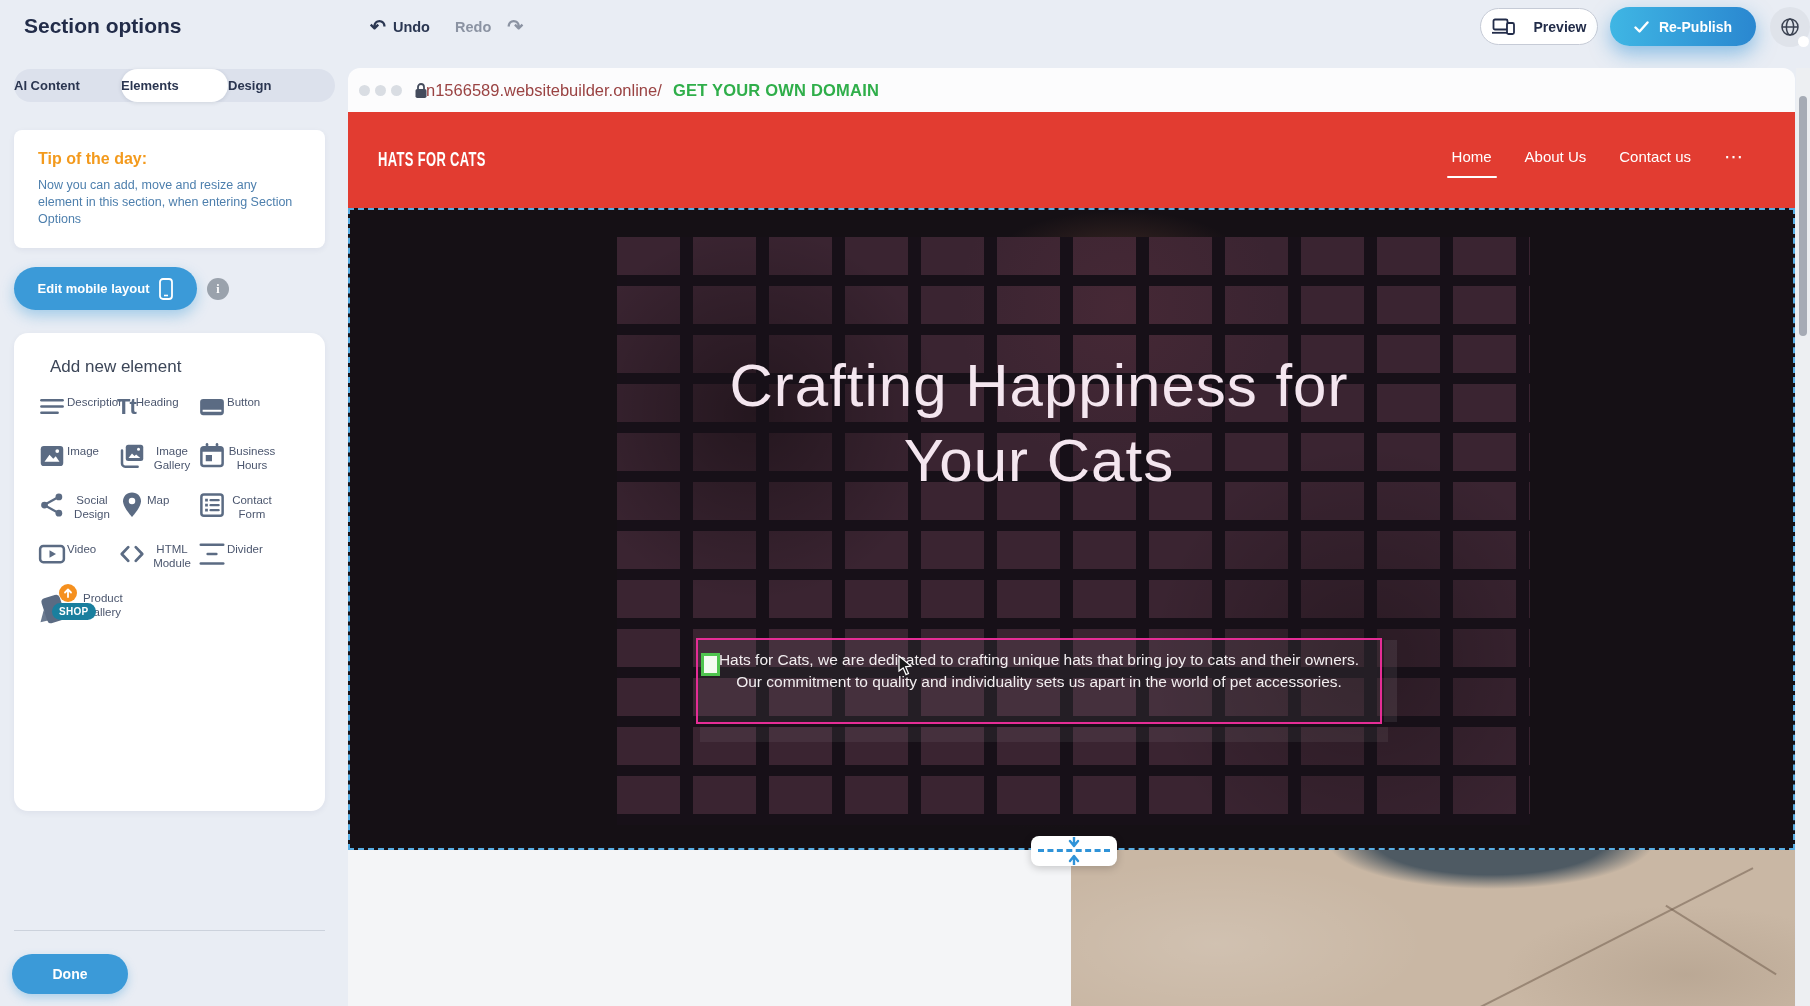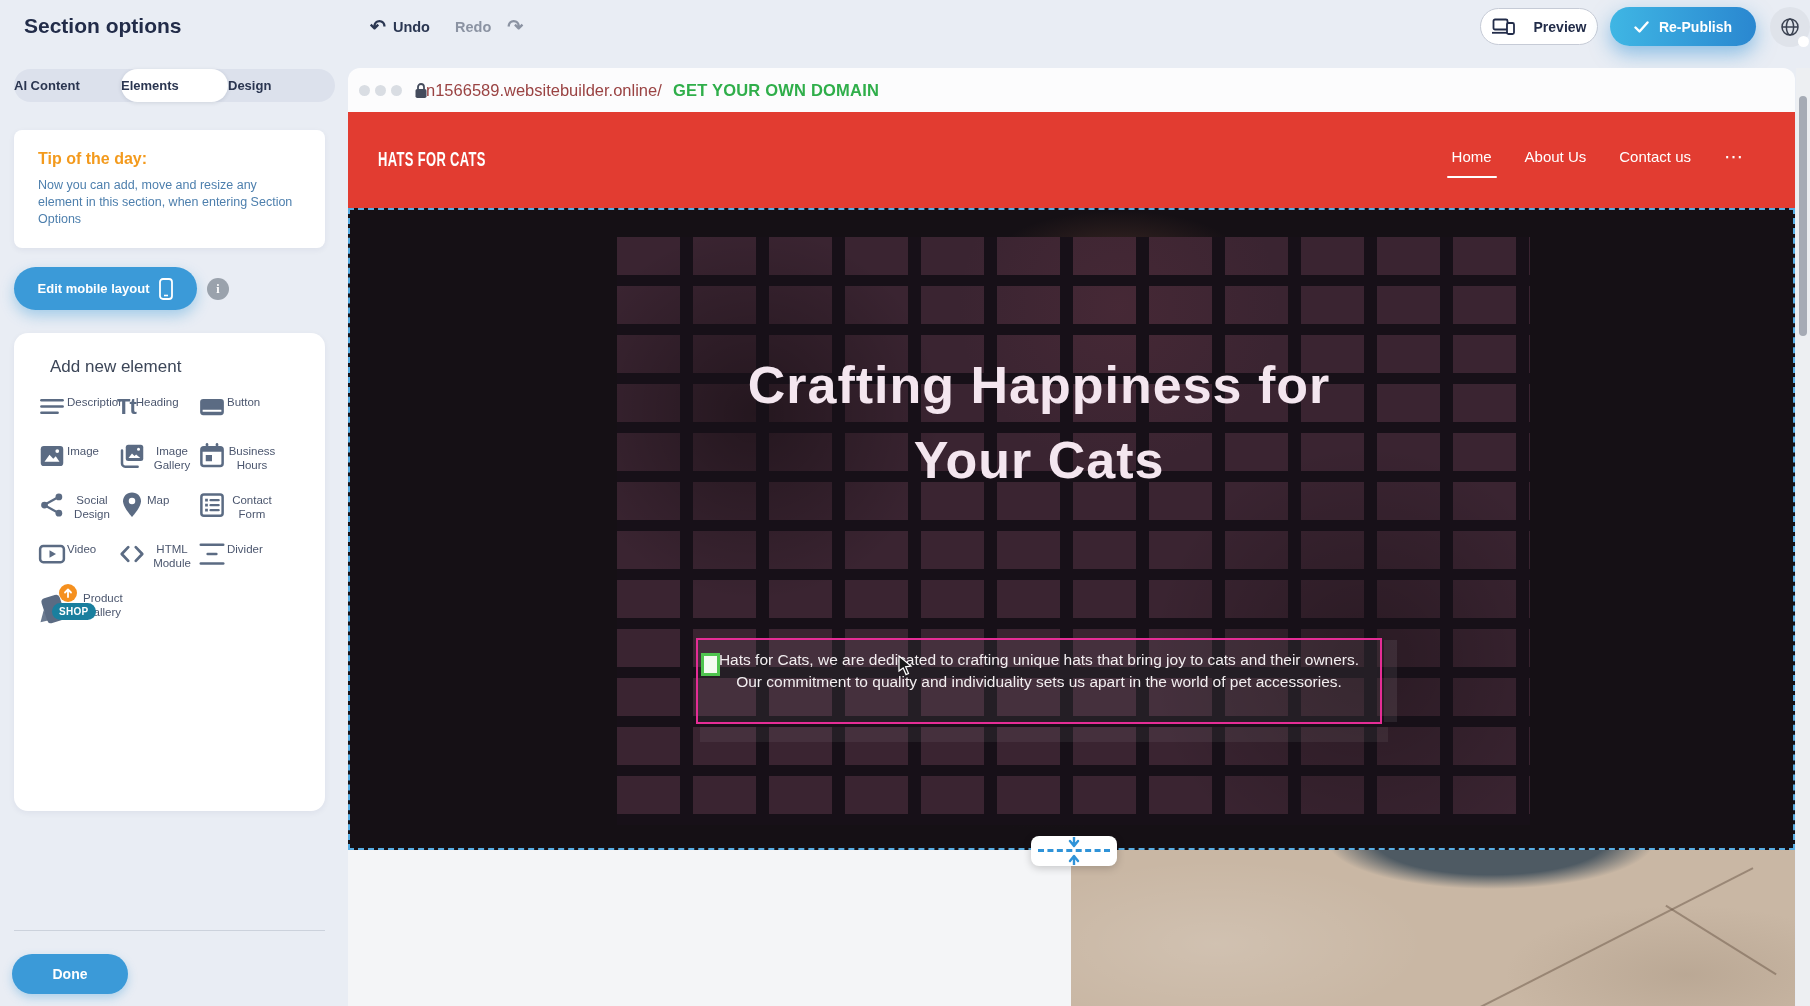--- a/index.html
+++ b/index.html
@@ -94,21 +94,21 @@
           radial-gradient(ellipse 300px 130px at 700px 530px, rgba(80,50,62,.18), transparent 70%);}
   .tiles{position:absolute;left:269px;top:29px;width:913px;height:588px;background-color:#3a2431;
          background-image:
            repeating-linear-gradient(90deg, transparent 0 63px, #171018 63px 76px),
            repeating-linear-gradient(180deg, transparent 0 38px, #171018 38px 49px),
            radial-gradient(circle 260px at 15% 30%, rgba(0,0,0,.38), transparent 72%),
            radial-gradient(circle 300px at 82% 72%, rgba(0,0,0,.28), transparent 72%),
            radial-gradient(circle 230px at 55% 12%, rgba(128,62,76,.17), transparent 70%);}
   .hero-content{position:absolute;left:0;top:0;width:1382px;height:642px;}
   .hero-heading{position:absolute;left:0;top:140px;width:100%;text-align:center;color:#f4e6ef;
-        font-size:52px;line-height:75px;letter-spacing:1px;font-weight:700;}
+        font-size:60px;line-height:75px;letter-spacing:1px;font-weight:400;}
   .hero-heading .inner{display:inline-block;width:680px;}
   .hero-sub{position:absolute;left:0;top:332px;width:100%;text-align:center;color:#ece0e8;
         font-size:27px;letter-spacing:.5px;}
   .text-block{position:absolute;left:348px;top:430px;width:686px;height:86px;
         border:2.5px solid #e52d96;background:rgba(255,255,255,.06);box-sizing:border-box;}
   .text-block-lines{position:absolute;left:0;top:9px;width:100%;text-align:center;color:#f2eef0;
         font-size:15.5px;line-height:22px;white-space:nowrap;}
   .green-handle{position:absolute;left:3px;top:13px;width:19px;height:23px;background:#f4fbf2;
         border:3px solid #4fc44f;box-sizing:border-box;}
   .strip-right{position:absolute;left:1036px;top:432px;width:13px;height:82px;background:rgba(255,255,255,.08);}

